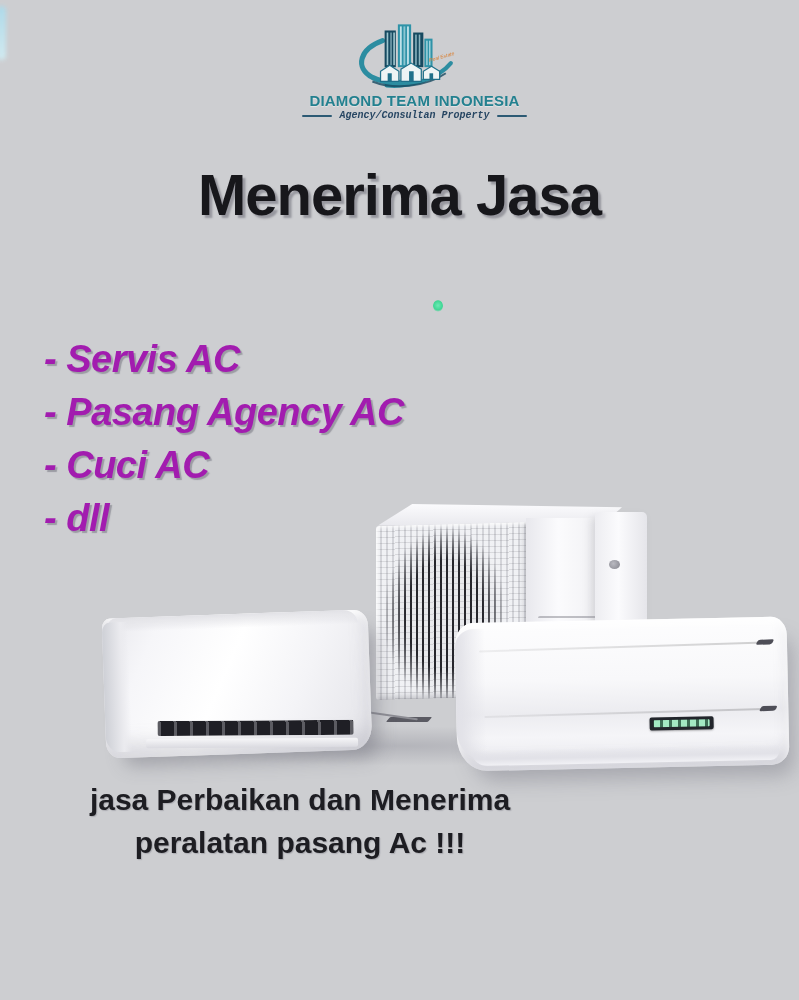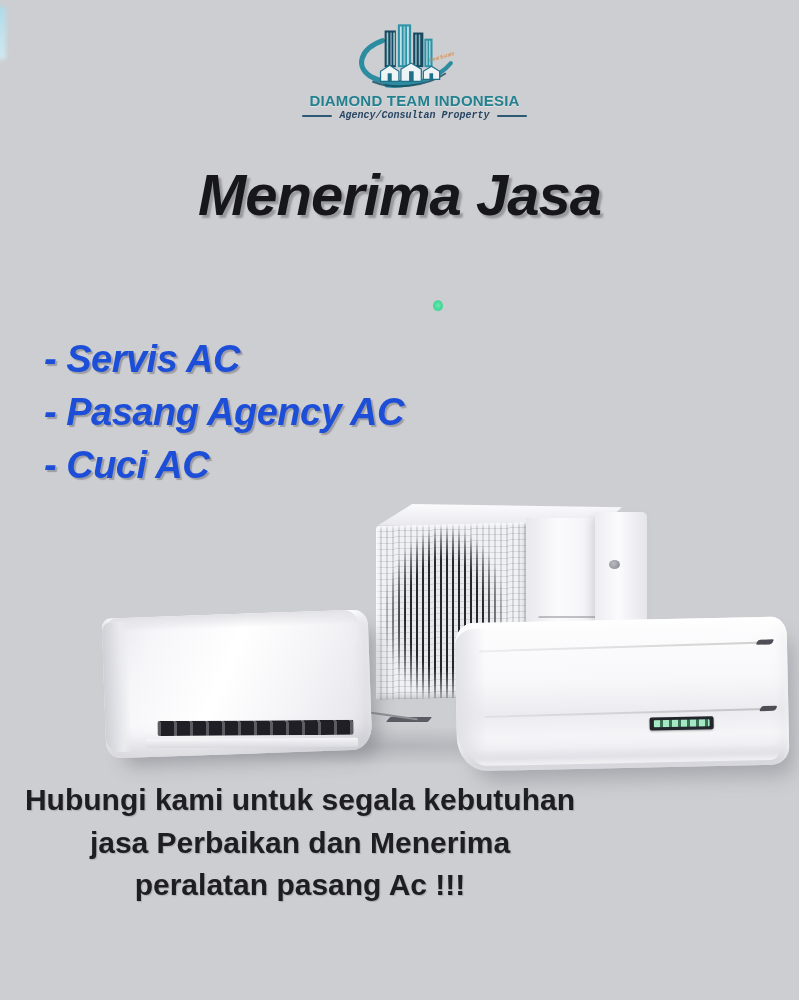--- a/index.html
+++ b/index.html
@@ -16,30 +16,30 @@
     font-size:15px;font-weight:bold;letter-spacing:.2px;color:#23808f;
     text-shadow:0 1px 1px rgba(255,255,255,.5);}
   .tagline-row{position:absolute;left:15px;top:110px;width:799px;display:flex;
     align-items:center;justify-content:center;gap:7px;}
   .tagline-text{font-size:10px;font-style:italic;font-weight:bold;color:#274663;
     font-family:Liberation Mono, monospace;}
   .dash{width:30px;height:2px;background:#2c5a74;border-radius:1px;}
 
   
   .title{position:absolute;left:0;top:154px;width:799px;margin:0;text-align:center;
-    font-size:58px;line-height:82px;font-weight:bold;font-style:italic;
+    font-size:58px;line-height:82px;font-weight:bold;
     color:#17171b;letter-spacing:-1px;
     text-shadow:3px 3px 2px rgba(115,115,125,.6);}
   .title-line{display:block;}
   .green-dot{position:absolute;left:433px;top:300px;width:10px;height:12px;border-radius:50%;
     background:radial-gradient(circle at 50% 45%,#6deab4,#3fd694 55%,rgba(63,214,148,0) 78%);}
 
   
   .services{position:absolute;left:44px;top:333px;margin:0;padding:0;list-style:none;
-    font-size:38px;line-height:53px;font-weight:bold;font-style:italic;color:#1d4ed8;
+    font-size:38px;line-height:53px;font-weight:bold;font-style:italic;color:#a21caf;
     letter-spacing:-.5px;text-shadow:2px 2px 1px rgba(115,115,125,.55);}
 
   
   .photo{position:absolute;inset:0;}
   .floor-shadow{position:absolute;left:120px;top:726px;width:560px;height:40px;
     background:radial-gradient(ellipse at 50% 50%,rgba(115,115,128,.28),rgba(115,115,128,0) 70%);z-index:0;}
 
   
   .outdoor-unit{position:absolute;left:376px;top:504px;width:272px;height:224px;z-index:1;}
   .ou-top{position:absolute;left:2px;top:0;width:244px;height:24px;
@@ -165,20 +165,21 @@
 
   <h1 class="title">
     <span class="title-line">Menerima Jasa</span>
   </h1>
   <div class="green-dot"></div>
 
   <ul class="services">
     <li>- Servis AC</li>
     <li>- Pasang Agency AC</li>
     <li>- Cuci AC</li>
+    <li>- dll</li>
   </ul>
 
   <div class="photo">
     <div class="floor-shadow"></div>
 
     <div class="outdoor-unit">
       <div class="ou-top"></div>
       <div class="ou-grille"></div>
       <div class="ou-body"></div>
       <div class="ou-tall-panel">
@@ -201,18 +202,17 @@
       <div class="ir-body"></div>
       <div class="ir-left-edge"></div>
       <div class="ir-seam top"></div>
       <div class="ir-seam mid"></div>
       <div class="ir-display"></div>
       <div class="ir-bottom"></div>
     </div>
   </div>
 
   <div class="footer">
-    <div>Hubungi kami untuk segala kebutuhan</div>
     <div>jasa Perbaikan dan Menerima</div>
     <div>peralatan pasang Ac !!!</div>
   </div>
 
 </div>
 
 </body></html>

